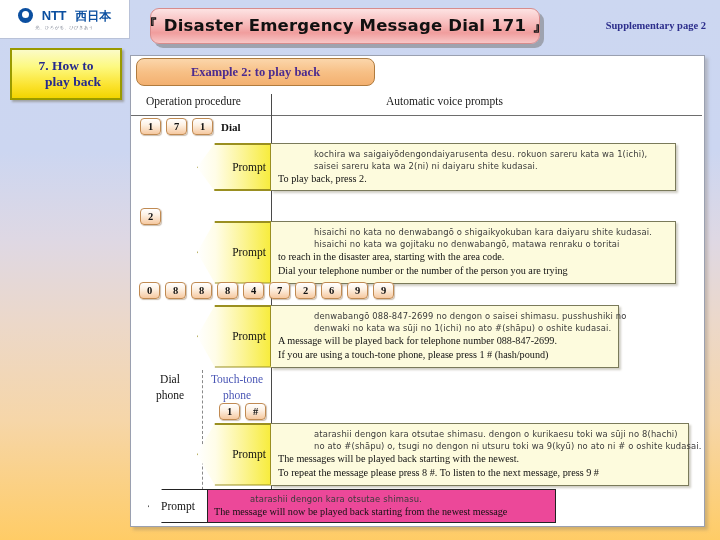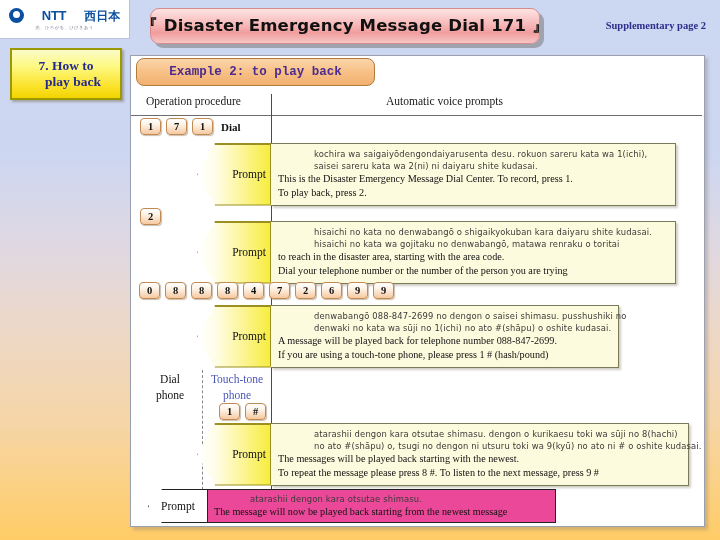--- a/index.html
+++ b/index.html
@@ -9,21 +9,21 @@
     background:linear-gradient(180deg,#ccd7f1 0%,#ccd6f1 28%,#dfd8e3 45%,#ecd8c9 60%,#f6d6a8 78%,#ffcc66 100%);
     position:relative;
   }
 
   
   #ntt-logo{
     position:absolute;left:0;top:0;width:129px;height:38px;
     background:#ffffff;border-right:1px solid #b9c2d8;border-bottom:1px solid #b9c2d8;
     display:flex;flex-direction:column;align-items:center;justify-content:center;
   }
-  #ntt-row{display:flex;align-items:center;gap:18px;}
+  #ntt-row{display:flex;align-items:center;gap:9px;}
   .ntt-mark{
     width:15px;height:15px;border-radius:50%;
     background:#0b4fa0;position:relative;flex:none;
   }
   .ntt-mark::after{
     content:"";position:absolute;left:4px;top:3px;width:7px;height:7px;
     border-radius:50%;background:#ffffff;
   }
   .ntt-word{font-family:"Liberation Sans",sans-serif;font-weight:bold;font-size:13px;color:#0b4fa0;letter-spacing:-.3px;line-height:1;}
   .ntt-jp{font-family:"DejaVu Sans",sans-serif;font-weight:bold;font-size:12px;color:#0b4fa0;line-height:1;}
@@ -71,21 +71,21 @@
   }
 
   
   #example-pill{
     position:absolute;left:136px;top:58px;width:237px;height:26px;
     border-radius:8px;
     background:linear-gradient(180deg,#fbd6ab 0%,#f7c086 50%,#f3b070 100%);
     border:1px solid #b07b3e;
     display:flex;align-items:center;justify-content:center;
   }
-  #example-pill .t{font-family:Liberation Mono, monospace;font-weight:bold;font-size:12.5px;color:#4b2b8f;}
+  #example-pill .t{font-family:Liberation Serif, serif;font-weight:bold;font-size:12.5px;color:#4b2b8f;}
 
   
   #col-headers{position:absolute;left:131px;top:93px;width:571px;height:22px;}
   #col-headers .h1{position:absolute;left:15px;top:2px;font-size:11.5px;color:#1a1a1a;}
   #col-headers .h2{position:absolute;left:255px;top:2px;font-size:11.5px;color:#1a1a1a;}
   #hdr-rule{position:absolute;left:131px;top:115px;width:571px;height:1px;background:#6d6d6d;}
 
   
   #col-divider{position:absolute;left:271px;top:94px;width:1px;height:408px;background:#4a4a4a;}
   
@@ -202,21 +202,20 @@
   <span class="after">Dial</span>
 </div>
 
 <div class="prompt-group" style="left:197px;top:143px;">
   <div class="prompt-tag">
     <span class="ptxt">Prompt</span>
   </div>
   <div class="prompt-box" style="width:405px;">
     <div class="line-jp">kochira wa saigaiyōdengondaiyarusenta desu. rokuon sareru kata wa 1(ichi),</div>
     <div class="line-jp">saisei sareru kata wa 2(ni) ni daiyaru shite kudasai.</div>
-    <div class="line-en">This is the Disaster Emergency Message Dial Center. To record, press 1.</div>
     <div class="line-en">To play back, press 2.</div>
   </div>
 </div>
 
 <div class="keyrow" style="left:140px;top:208px;">
   <span class="keycap">2</span>
 </div>
 
 <div class="prompt-group" style="left:197px;top:221px;">
   <div class="prompt-tag">

